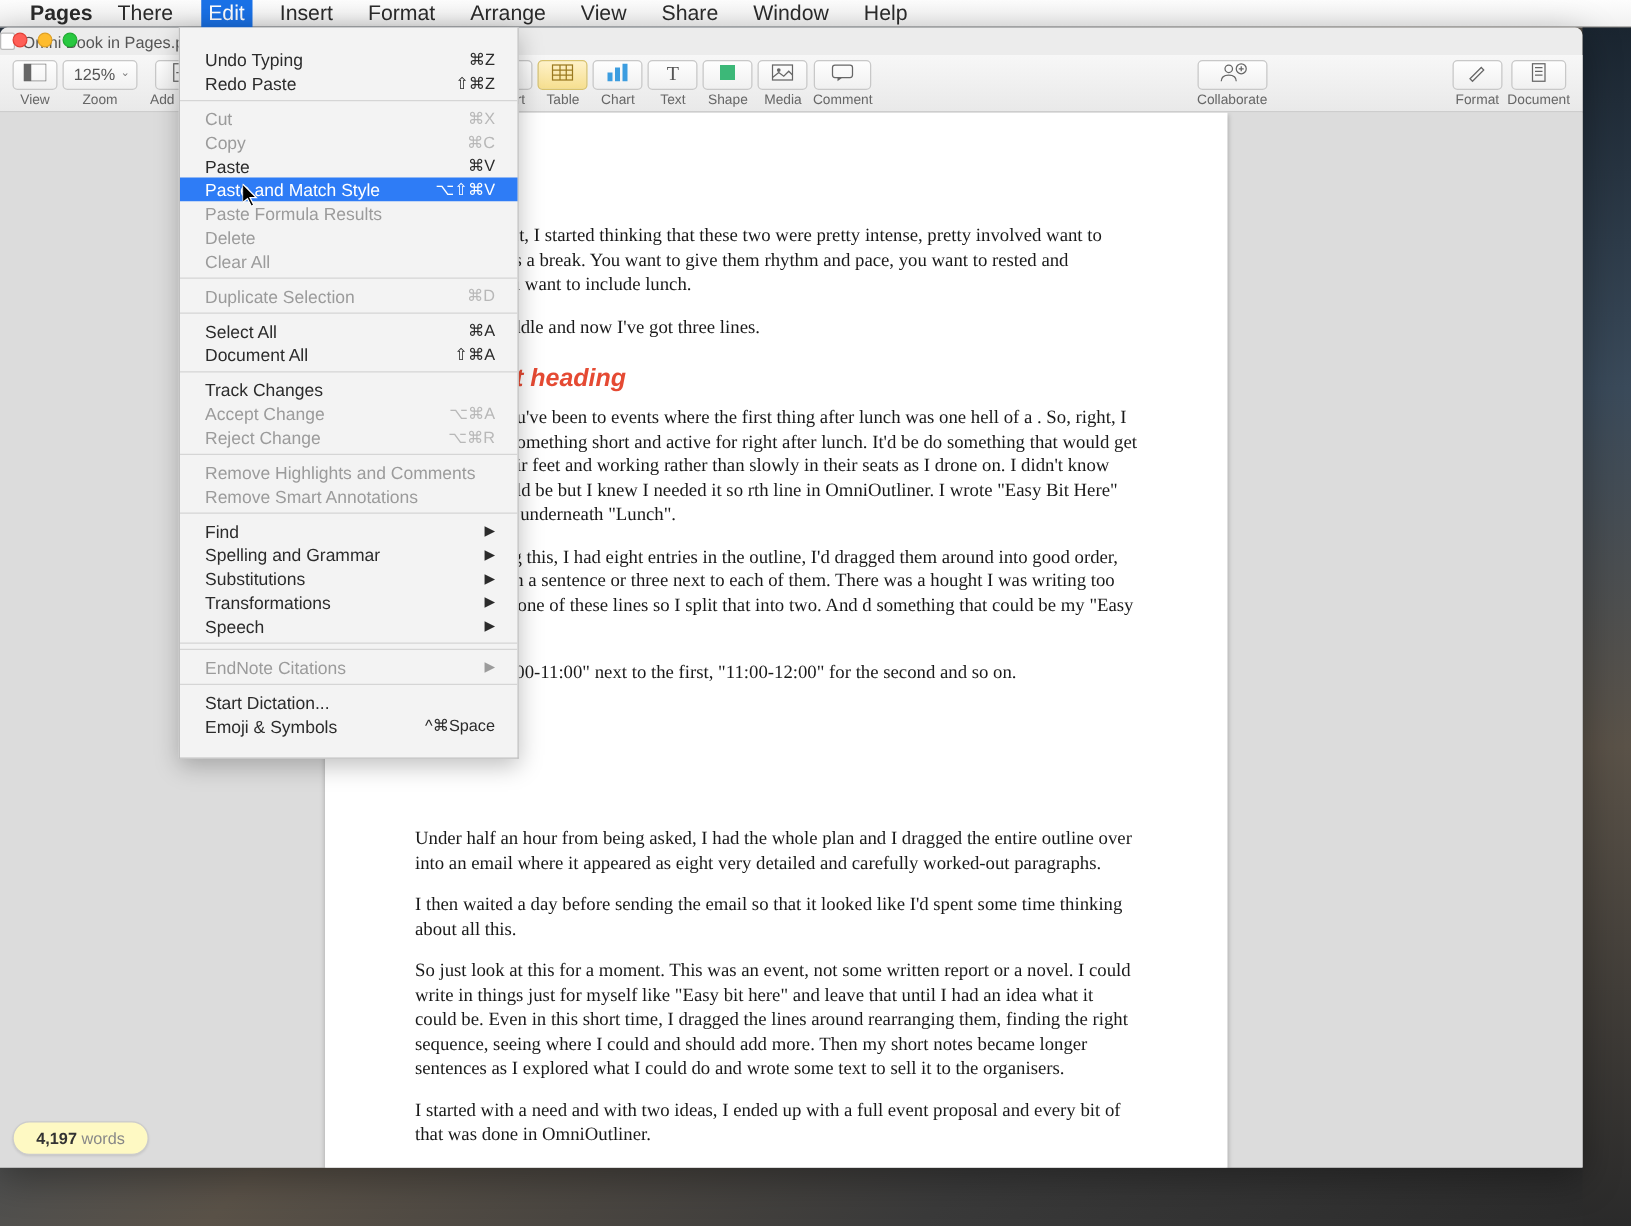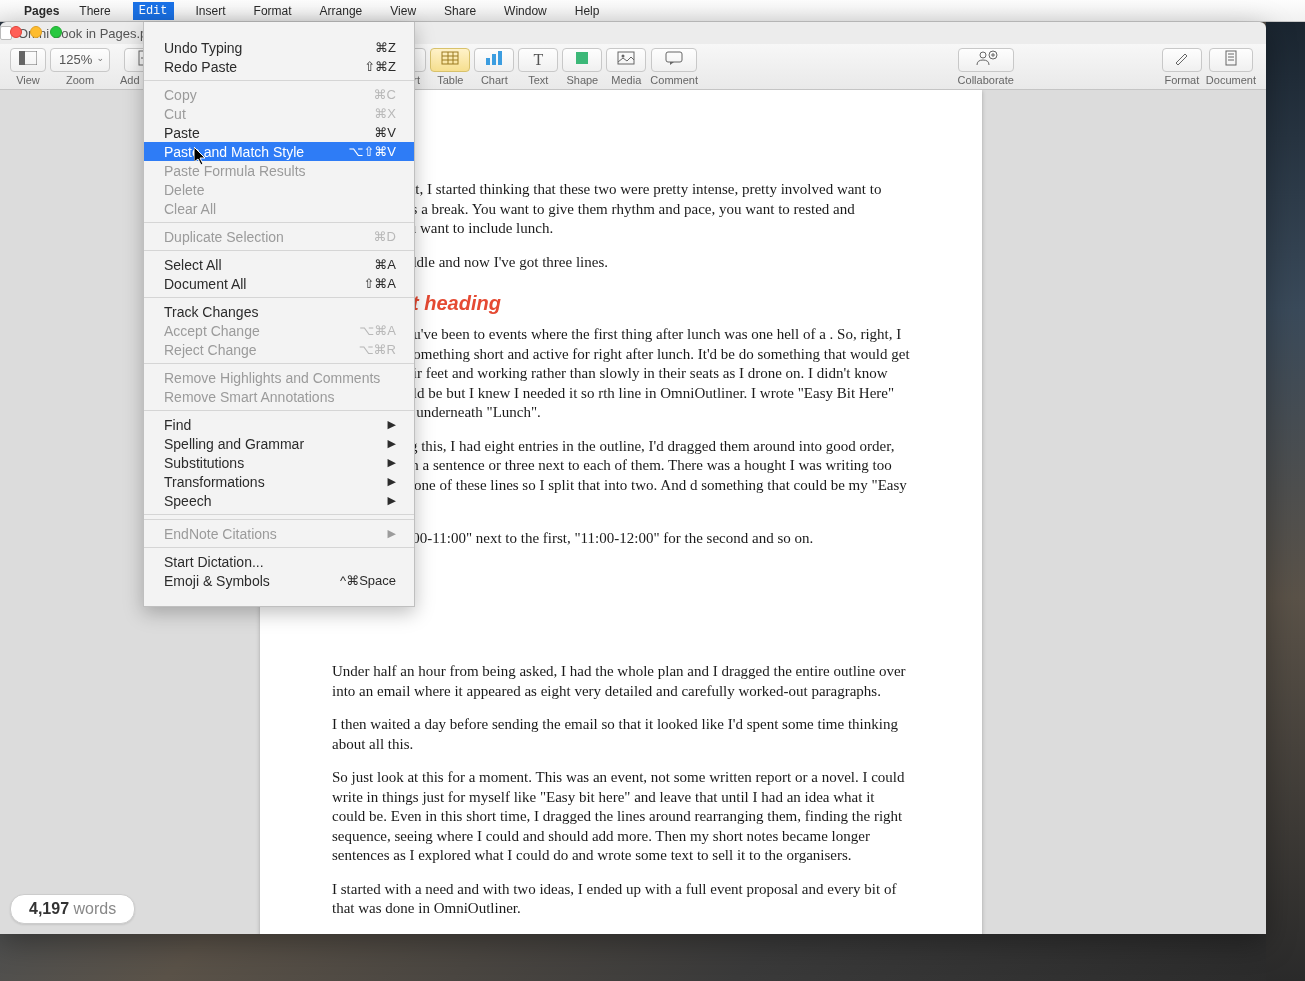--- a/index.html
+++ b/index.html
@@ -13,27 +13,27 @@
     position: relative;
   }
   
   .menubar {
     height: 22px;
     background: linear-gradient(#fdfdfd, #f1f1f1);
     border-bottom: 1px solid #c9c9c9;
     display: flex;
     align-items: center;
     padding: 0 10px;
-    font-size: 12px;
+    font-size: 17px;
     color: #2b2b2b;
   }
   .menubar .apple { font-size: 15px; margin-right: 14px; }
   .menubar .appname { font-weight: 600; margin-right: 14px; }
   .menubar .mitem { margin-right: 16px; padding: 2px 6px; cursor: default; }
-  .menubar .mitem.open { background: #1a72e8; color: #fff; font-family: Liberation Mono, monospace; }
+  .menubar .mitem.open { background: #1a72e8; color: #fff; }
   
   .dropdown {
     position: absolute;
     top: 22px;
     left: 143px;
     width: 272px;
     background: #f3f3f3;
     border: 1px solid #bfbfbf;
     border-top: none;
     box-shadow: 0 6px 18px rgba(0,0,0,0.25);
@@ -135,25 +135,25 @@
     font-weight: 700;
     font-style: italic;
     color: #e54a33;
     margin: 20px 0 10px 0;
   }
   .gap { height: 100px; }
   
   .wordpill {
     position: absolute;
     left: 10px; bottom: 10px;
-    background: #ffffff;
+    background: #fef9c3;
     border: 1px solid #ccc;
     border-radius: 14px;
     padding: 5px 18px;
-    font-size: 16px;
+    font-size: 13px;
     color: #333;
     box-shadow: 0 1px 2px rgba(0,0,0,0.1);
   }
   .wordpill .num { font-weight:600; }
   .wordpill .lab { color:#888; }
   
   .cursor {
     position:absolute;
     left: 194px; top: 147px;
     width: 12px; height: 18px;
@@ -394,26 +394,26 @@
     <div class="row">
       <span>Undo Typing</span>
       <span class="short">⌘Z</span>
     </div>
     <div class="row">
       <span>Redo Paste</span>
       <span class="short">⇧⌘Z</span>
     </div>
     <hr>
     <div class="row disabled">
+      <span>Cut</span>
+      <span class="short">⌘X</span>
+    </div>
+    <div class="row disabled">
       <span>Copy</span>
       <span class="short">⌘C</span>
-    </div>
-    <div class="row disabled">
-      <span>Cut</span>
-      <span class="short">⌘X</span>
     </div>
     <div class="row">
       <span>Paste</span>
       <span class="short">⌘V</span>
     </div>
     <div class="row highlight">
       <span>Paste and Match Style</span>
       <span class="short">⌥⇧⌘V</span>
     </div>
     <div class="row disabled">

